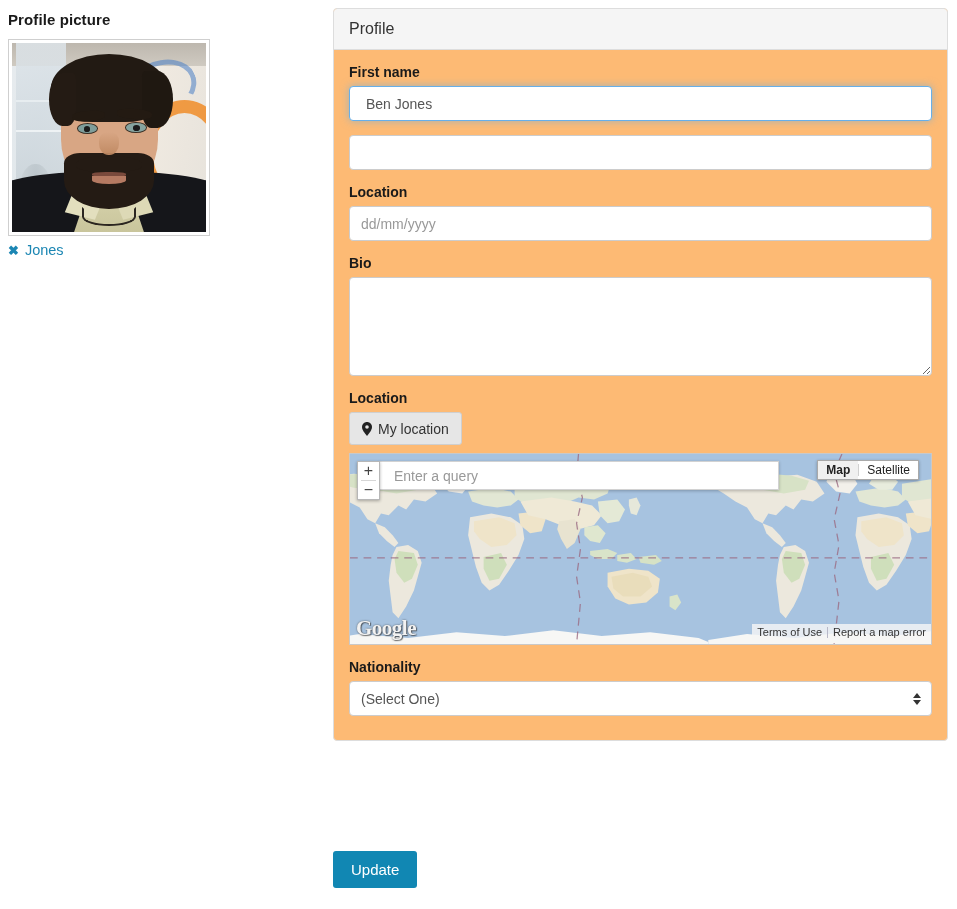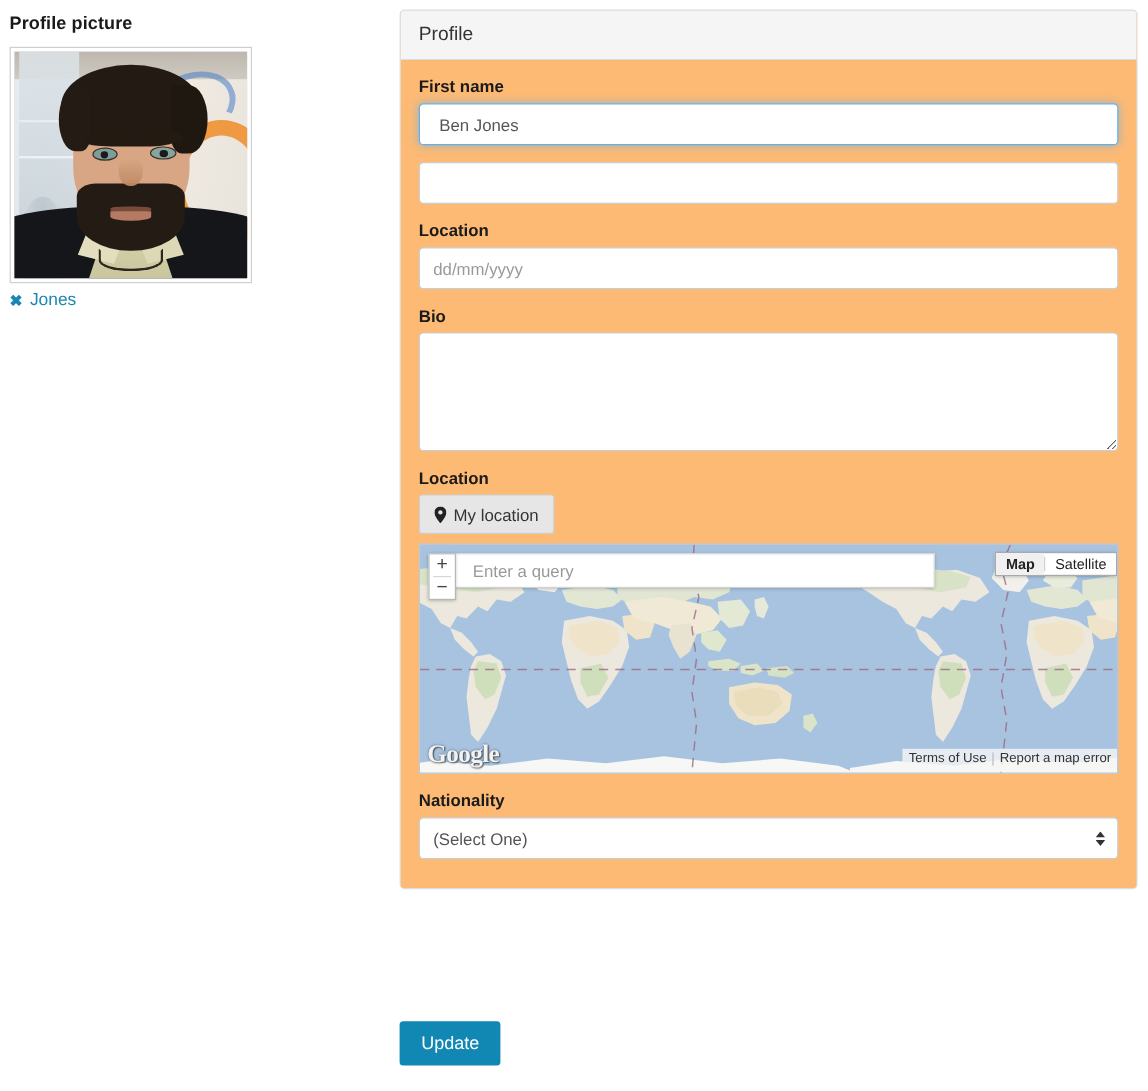--- a/index.html
+++ b/index.html
@@ -258,21 +258,21 @@
   .map-zoom button {
     display: block; width: 100%; height: 18px;
     border: none; background: transparent;
     font-family: "Liberation Sans", sans-serif;
     font-size: 16px; line-height: 14px; color: #444;
     cursor: pointer; padding: 0;
   }
   .map-zoom .sep { height: 1px; background: #d6d6d6; margin: 0 3px; }
 
   .map-type {
-    position: absolute; right: 0; top: 6px;
+    position: absolute; right: 12px; top: 6px;
     display: flex;
     background: #ffffff;
     border: 1px solid #a9a9a9;
     box-shadow: 0 1px 3px rgba(0,0,0,.3);
     z-index: 3;
   }
   .map-type div {
     padding: 2px 8px;
     font-size: 12px; color: #222;
     cursor: pointer;

